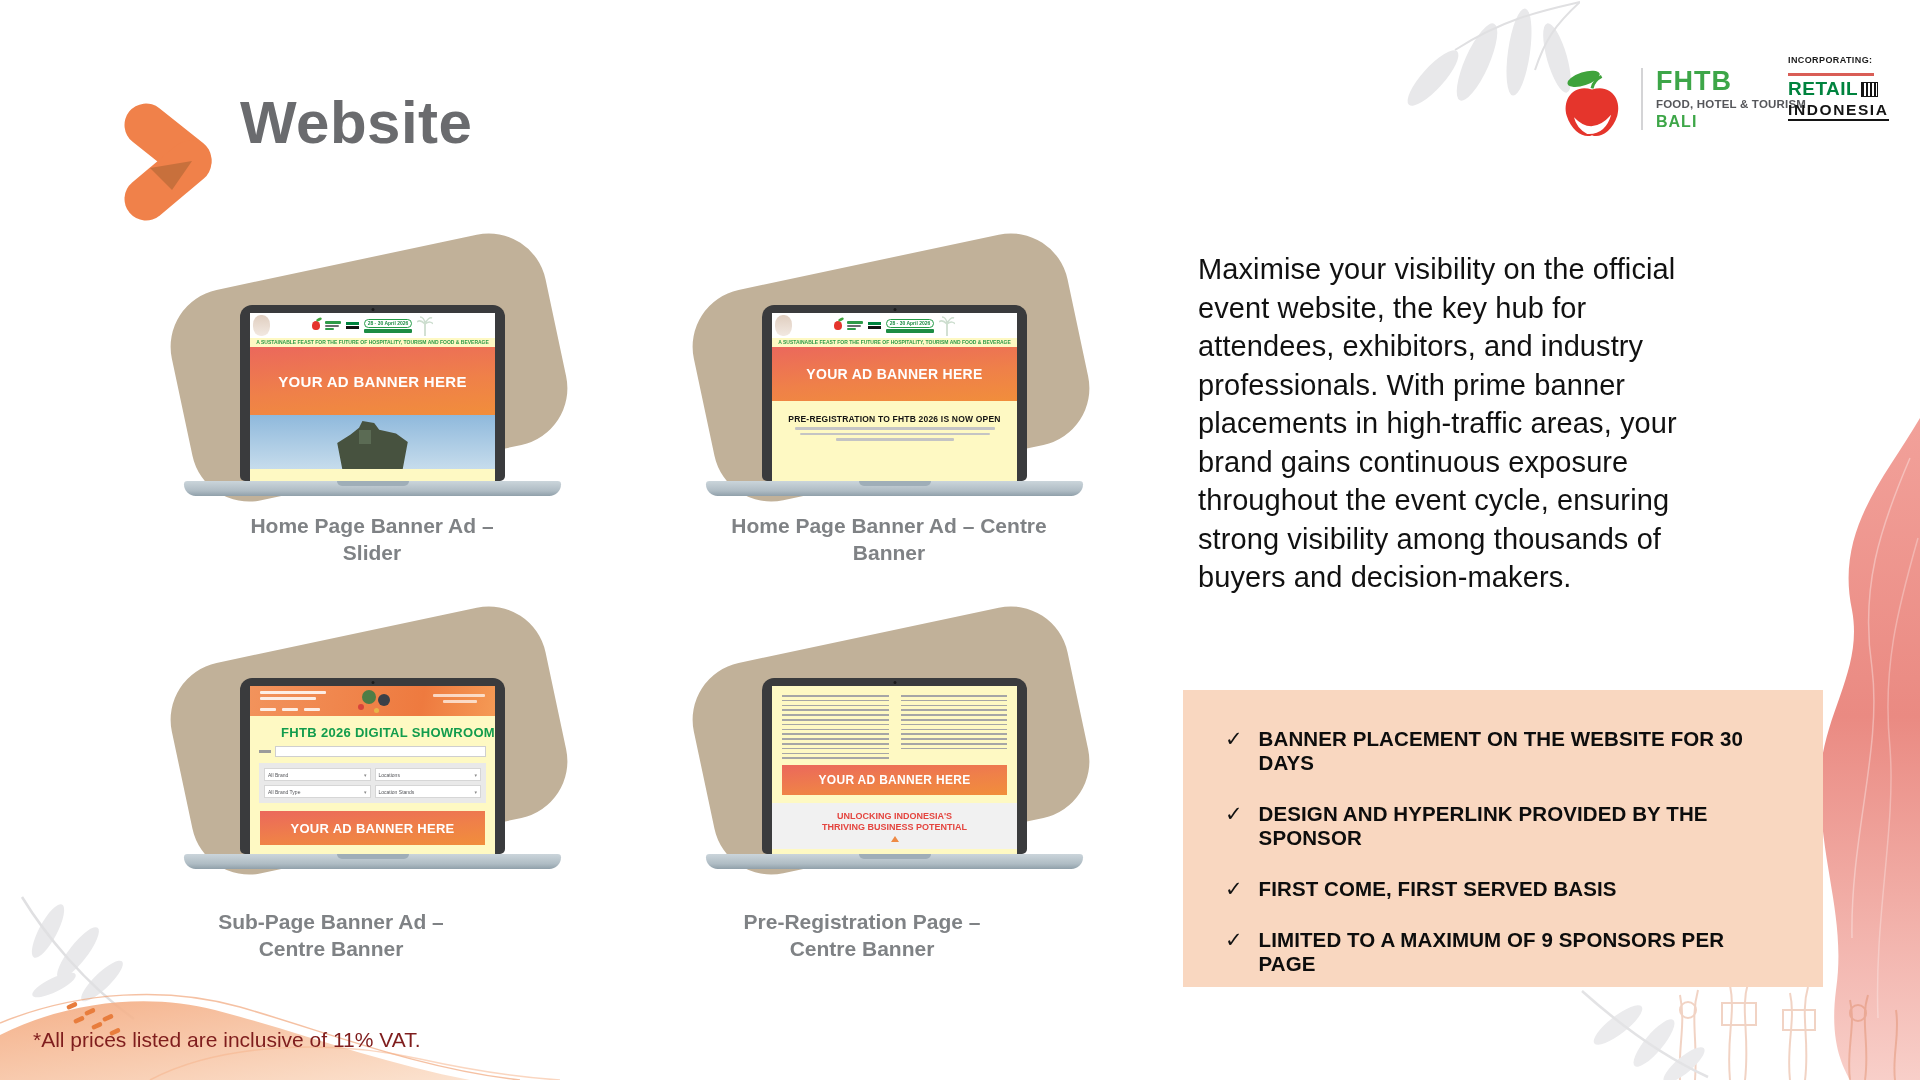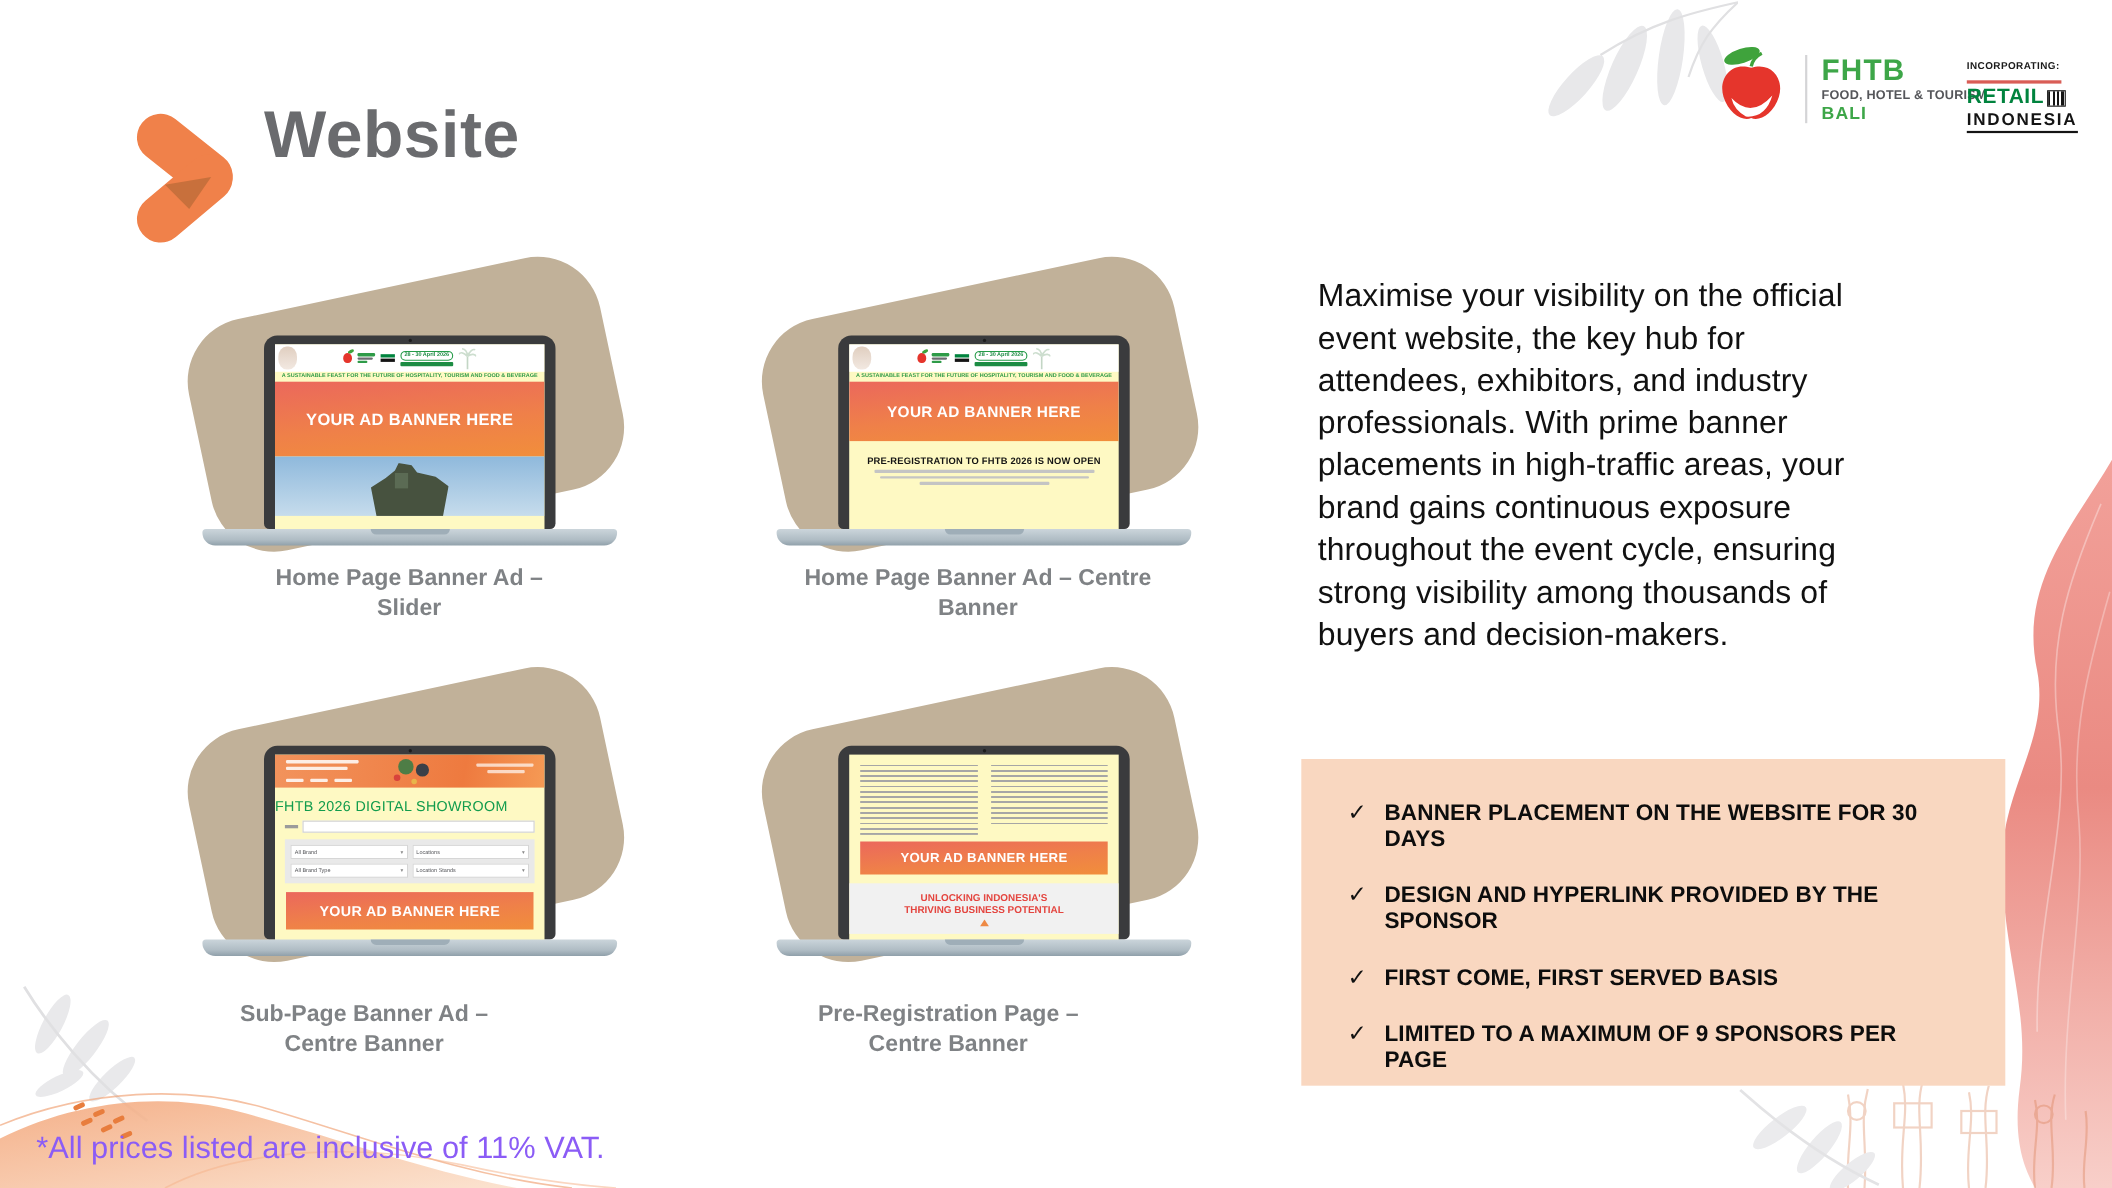--- a/index.html
+++ b/index.html
@@ -8,21 +8,21 @@
 
   
   .deco{position:absolute;pointer-events:none;}
 
   
   .arrow-logo{position:absolute;left:120px;top:98px;}
   .page-title{position:absolute;left:240px;top:88px;margin:0;font-size:60px;font-weight:700;
               color:#6A6B6E;letter-spacing:.5px;}
 
   
-  .fhtb-logo{position:absolute;left:1556px;top:40px;display:flex;align-items:flex-end;gap:13px;}
+  .fhtb-logo{position:absolute;left:1556px;top:68px;display:flex;align-items:flex-start;gap:13px;}
   .fhtb-divider{width:2px;height:62px;background:#D4D4D6;}
   .fhtb-text{line-height:1;}
   .fhtb-name{font-size:27px;font-weight:800;color:#3DA648;letter-spacing:1px;}
   .fhtb-tagline{font-size:11.5px;font-weight:700;color:#55565A;margin-top:4px;letter-spacing:.2px;}
   .fhtb-city{font-size:16px;font-weight:800;color:#3DA648;margin-top:3px;letter-spacing:1px;}
   .retail-logo{position:absolute;left:1788px;top:55px;width:92px;}
   .incorporating{font-size:9px;font-weight:700;color:#1A1A1A;letter-spacing:.4px;}
   .retail-redline{height:3px;width:86px;background:#D0342C;margin-top:8px;opacity:.8;}
   .retail-row{display:flex;align-items:center;gap:3px;margin-top:2px;}
   .retail-word{font-size:19px;font-weight:800;color:#00833E;letter-spacing:.5px;}
@@ -76,21 +76,21 @@
           background:#47523F;clip-path:polygon(38% 0,52% 4%,58% 18%,78% 26%,92% 44%,86% 100%,
           14% 100%,8% 46%,24% 28%,34% 14%);}
   .statue::after{content:"";position:absolute;left:34%;top:18%;width:14%;height:30%;background:#5B6B54;}
   .prereg-heading{margin-top:13px;text-align:center;font-size:8.5px;font-weight:800;color:#141414;
                   letter-spacing:.2px;}
   .skel{background:#C4C4C4;height:2.6px;border-radius:1px;margin:3px auto 0;}
   .showroom-banner{position:relative;height:30px;
                    background:linear-gradient(100deg,#F2935C,#EE7A3F 70%,#F59A55);overflow:hidden;}
   .sb-line{position:absolute;height:3px;background:rgba(255,255,255,.85);border-radius:1px;}
   .sb-dot{position:absolute;border-radius:50%;}
-  .showroom-heading{margin-top:9px;text-align:left;font-size:13px;font-weight:400;color:#129C4D;
+  .showroom-heading{margin-top:9px;text-align:right;font-size:13px;font-weight:700;color:#129C4D;
                     letter-spacing:.3px;}
   .search-row{display:flex;align-items:center;gap:4px;margin:6px 9px 0;}
   .search-label{width:12px;height:3px;background:#9B9B9B;}
   .search-input{flex:1;height:9px;background:#fff;border:1px solid #CFCFCF;}
   .filter-panel{margin:6px 9px 0;background:#E9E9E9;padding:5px;display:grid;
                 grid-template-columns:1fr 1fr;gap:4px;}
   .mini-select{background:#fff;border:1px solid #D6D6D6;height:11px;display:flex;align-items:center;
                justify-content:space-between;padding:0 3px;font-size:5px;color:#55565A;}
   .mini-select i{font-style:normal;font-size:5px;color:#8A8A8A;}
   .txtcols{display:flex;gap:12px;padding:9px 10px 0;}
@@ -110,21 +110,21 @@
   .deliverables-heading{position:absolute;left:1198px;top:642px;margin:0;font-size:30px;
                         font-weight:800;color:#F0802F;letter-spacing:.3px;}
   .deliverables-box{position:absolute;left:1183px;top:690px;width:640px;height:297px;
                     background:#F9D7C0;box-sizing:border-box;padding:37px 30px 0 42px;
                     display:flex;flex-direction:column;gap:27px;}
   .dl-item{display:flex;gap:16px;align-items:flex-start;}
   .dl-check{font-size:21px;color:#111;line-height:24px;font-weight:400;}
   .dl-text{font-size:20.5px;font-weight:700;color:#0D0D0D;line-height:24px;white-space:pre-line;
            letter-spacing:.1px;}
 
-  .footnote{position:absolute;left:33px;top:1028px;margin:0;font-size:28px;color:#8b5cf6;}
+  .footnote{position:absolute;left:33px;top:1028px;margin:0;font-size:21px;color:#7f1d1d;}
 </style>
 </head>
 <body>
 
 <div class="slide">
 
   <svg class="deco" style="left:1395px;top:0;" width="185" height="145" viewBox="0 0 185 145">
     <g fill="#E8E8EA">
       <ellipse cx="38" cy="78" rx="11" ry="36" transform="rotate(42 38 78)"></ellipse>
       <ellipse cx="82" cy="62" rx="12" ry="42" transform="rotate(24 82 62)"></ellipse>

